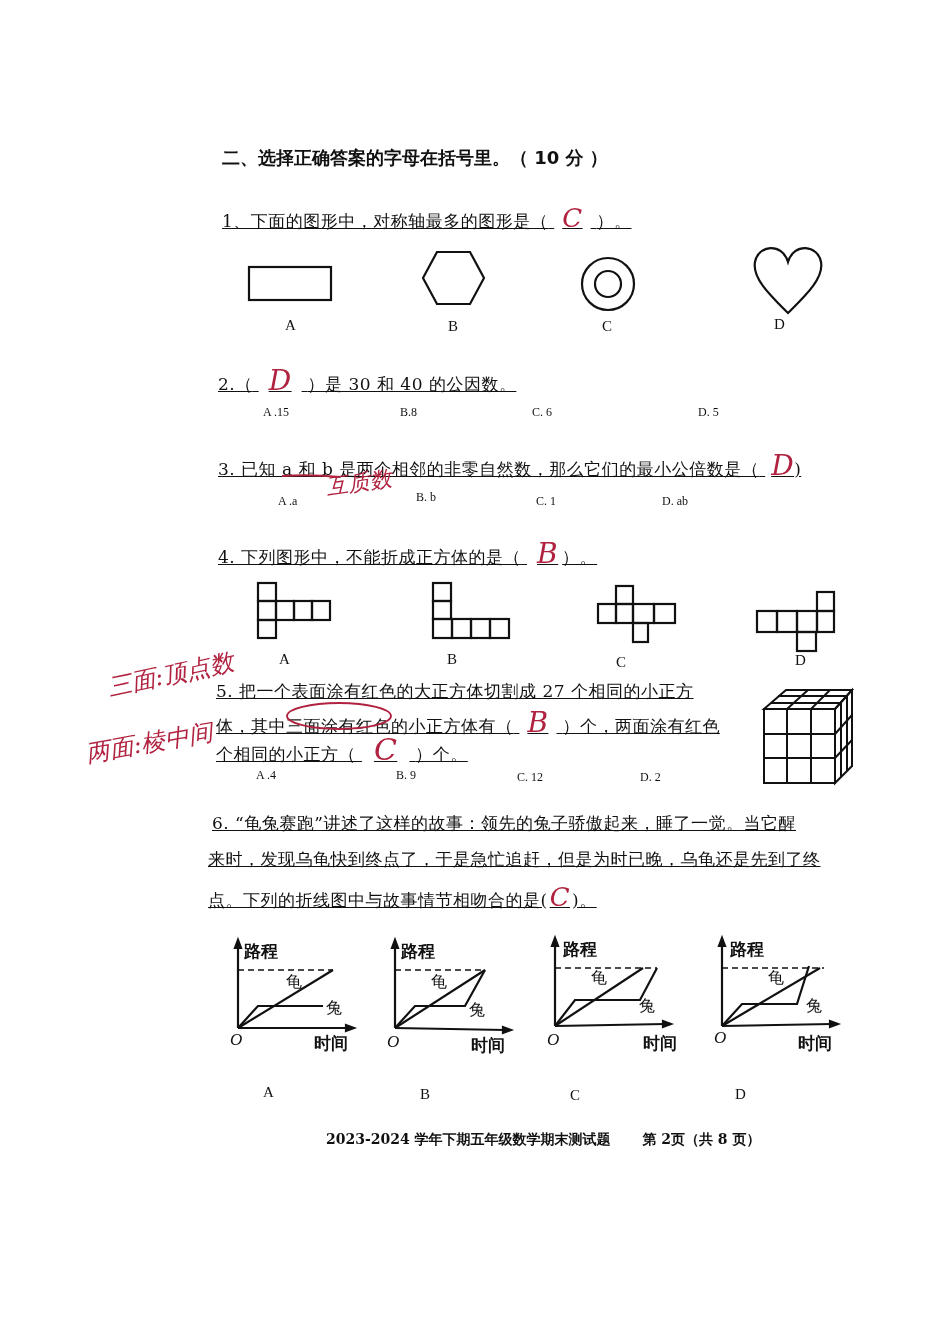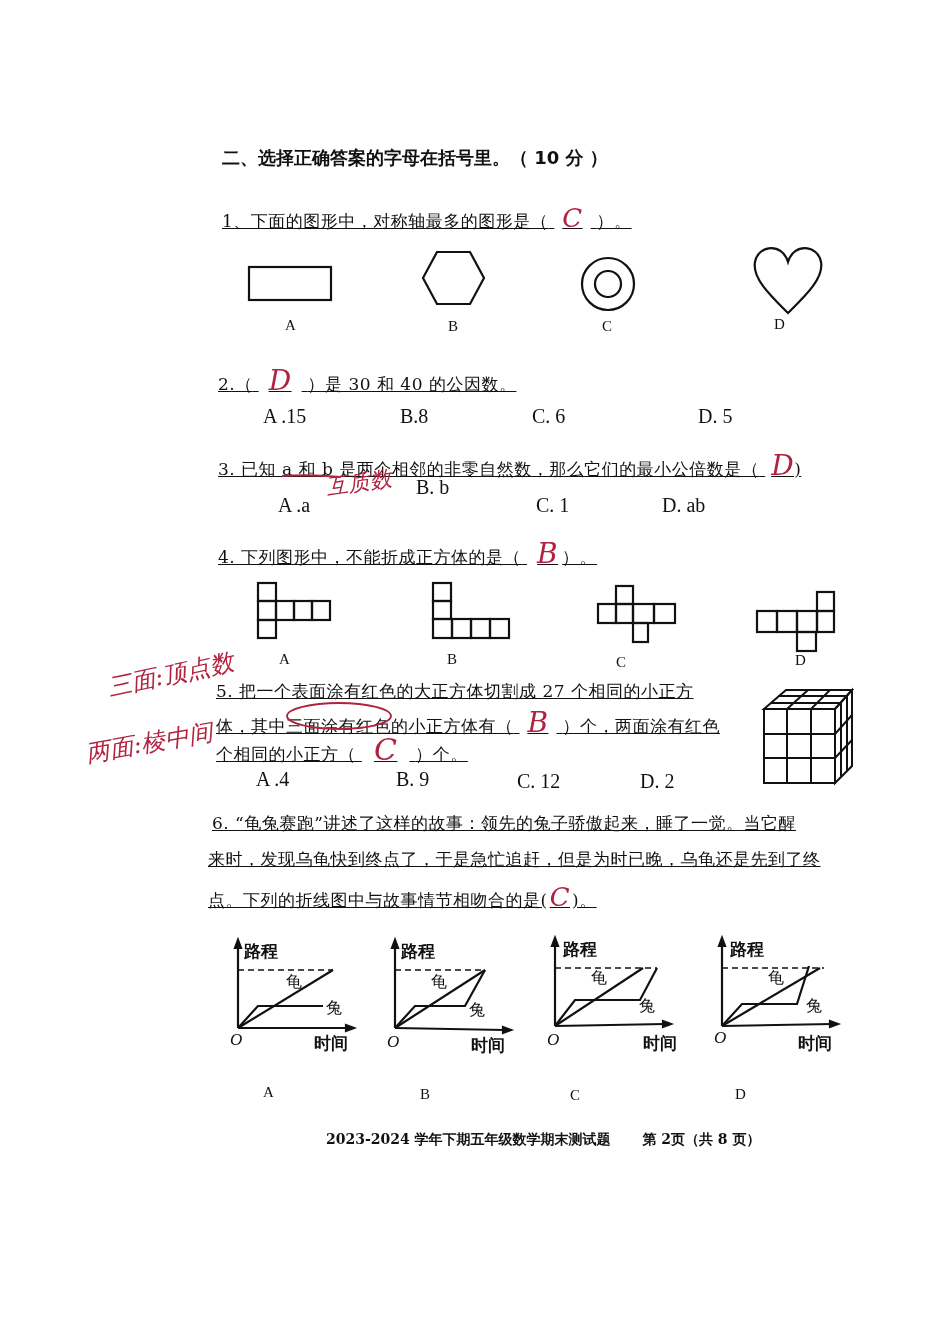--- a/index.html
+++ b/index.html
@@ -1,21 +1,21 @@
 <!DOCTYPE html>
 <html><head>
 <meta charset="utf-8">
 <style>
   html, body { margin:0; padding:0; background:#ffffff; }
   body { width:950px; height:1344px; position:relative; overflow:hidden;
          font-family:"DejaVu Serif","Liberation Serif",serif; color:#111; }
   .abs { position:absolute; white-space:nowrap; }
   .q { font-size:17px; letter-spacing:0.5px;text-decoration:underline; }
   .sec { font-family:"DejaVu Sans","Liberation Sans",sans-serif; font-weight:bold; font-size:18px; }
-  .opt { font-size:20px; font-family:"Liberation Serif","DejaVu Serif",serif; }
+  .opt { font-size:12px; font-family:"Liberation Serif","DejaVu Serif",serif; }
   .lbl { font-size:15px; font-family:"Liberation Serif","DejaVu Serif",serif; }
   .hand { color:#b0223f; font-family:"DejaVu Serif",serif; font-style:italic; }
   .foot { font-size:14px; font-weight:bold; }
   svg { position:absolute; overflow:visible; }
 </style>
 </head>
 <body>
 
 <div class="abs sec" style="left:222px;top:146px;">二、选择正确答案的字母在括号里。（ 10 分 ）</div>
 
@@ -49,21 +49,21 @@
 
 <div class="abs q" style="left:218px;top:449px;">
   <span>3. 已知 a 和 b 是两个相邻的非零自然数，那么它们的最小公倍数是（</span>
   <span class="hand" style="font-size:28px;margin-left:6px;">D</span><span>)</span>
 </div>
 <svg width="120" height="10" style="left:280px;top:472px;">
   <path d="M 2 4 Q 30 2, 60 5" fill="none" stroke="#b0223f" stroke-width="2"></path>
 </svg>
 <div class="abs hand" style="left:326px;top:468px;font-size:22px;transform:rotate(-8deg);">互质数</div>
 <div class="abs opt" style="left:278px;top:494px;">A .a</div>
-<div class="abs opt" style="left:416px;top:476px;text-align:center;">B. b</div>
+<div class="abs opt" style="left:416px;top:490px;text-align:center;">B. b</div>
 <div class="abs opt" style="left:536px;top:494px;">C. 1</div>
 <div class="abs opt" style="left:662px;top:494px;">D. ab</div>
 
 <div class="abs q" style="left:218px;top:537px;">
   <span>4. 下列图形中，不能折成正方体的是（</span>
   <span class="hand" style="font-size:28px;margin:0 4px 0 10px;">B</span><span>）。</span>
 </div>
 
 <svg width="950" height="80" style="left:0;top:580px;">
   <g fill="none" stroke="#111" stroke-width="2.2">

